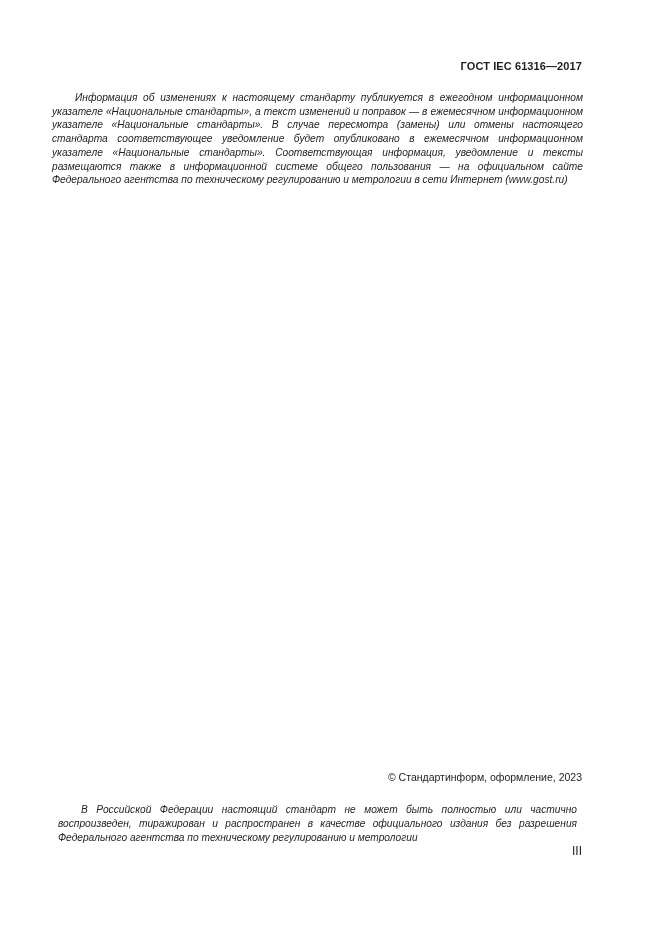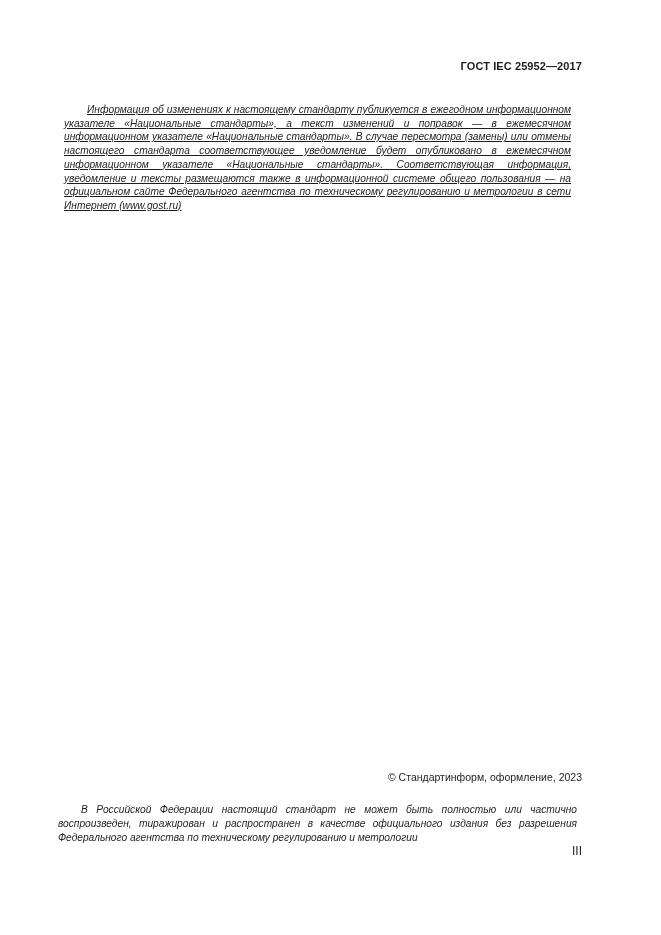--- a/index.html
+++ b/index.html
@@ -1,28 +1,28 @@
 <!DOCTYPE html>
 <html><head>
 <meta charset="utf-8">
 <style>
   html, body { margin: 0; padding: 0; background: #ffffff; }
   body { width: 661px; height: 935px; position: relative; overflow: hidden; font-family: "Liberation Sans", sans-serif; color: #1e1e1e; }
   .header { position: absolute; top: 60px; right: 79px; font-size: 11px; font-weight: bold; letter-spacing: 0.1px; }
   .info { position: absolute; top: 91px; left: 52px; width: 531px; font-size: 10.2px; font-style: italic; line-height: 13.7px; text-align: justify; }
-  .info p { margin: 12px; text-indent: 23px; text-decoration: underline; }
+  .info p { margin: 0; text-indent: 23px; }
   .copyright { position: absolute; top: 771px; right: 79px; font-size: 10.5px; }
   .notice { position: absolute; top: 797px; left: 52px; width: 531px; font-size: 10.2px; line-height: 14px; text-align: justify; }
   .notice p { margin: 6px; text-indent: 23px; font-style: italic; }
   .pagenum { position: absolute; top: 844px; right: 79px; font-size: 12px; }
 </style>
 </head>
 <body>
 
-<div class="header">ГОСТ IEC 25952—2017</div>
+<div class="header">ГОСТ IEC 61316—2017</div>
 
 <div class="info">
   <p lang="ru" style="hyphens:auto;">Информация об изменениях к настоящему стандарту публикуется в ежегодном информационном указателе «Национальные стандарты», а текст изменений и поправок — в ежемесячном информационном указателе «Национальные стандарты». В случае пересмотра (замены) или отмены настоящего стандарта соответствующее уведомление будет опубликовано в ежемесячном информационном указателе «Национальные стандарты». Соответствующая информация, уведомление и тексты размещаются также в информационной системе общего пользования — на официальном сайте Федерального агентства по техническому регулированию и метрологии в сети Интернет (www.gost.ru)</p>
 </div>
 
 <div class="copyright">© Стандартинформ, оформление, 2023</div>
 
 <div class="notice">
   <p lang="ru" style="hyphens:auto;">В Российской Федерации настоящий стандарт не может быть полностью или частично воспроизведен, тиражирован и распространен в качестве официального издания без разрешения Федерального агентства по техническому регулированию и метрологии</p>
 </div>

